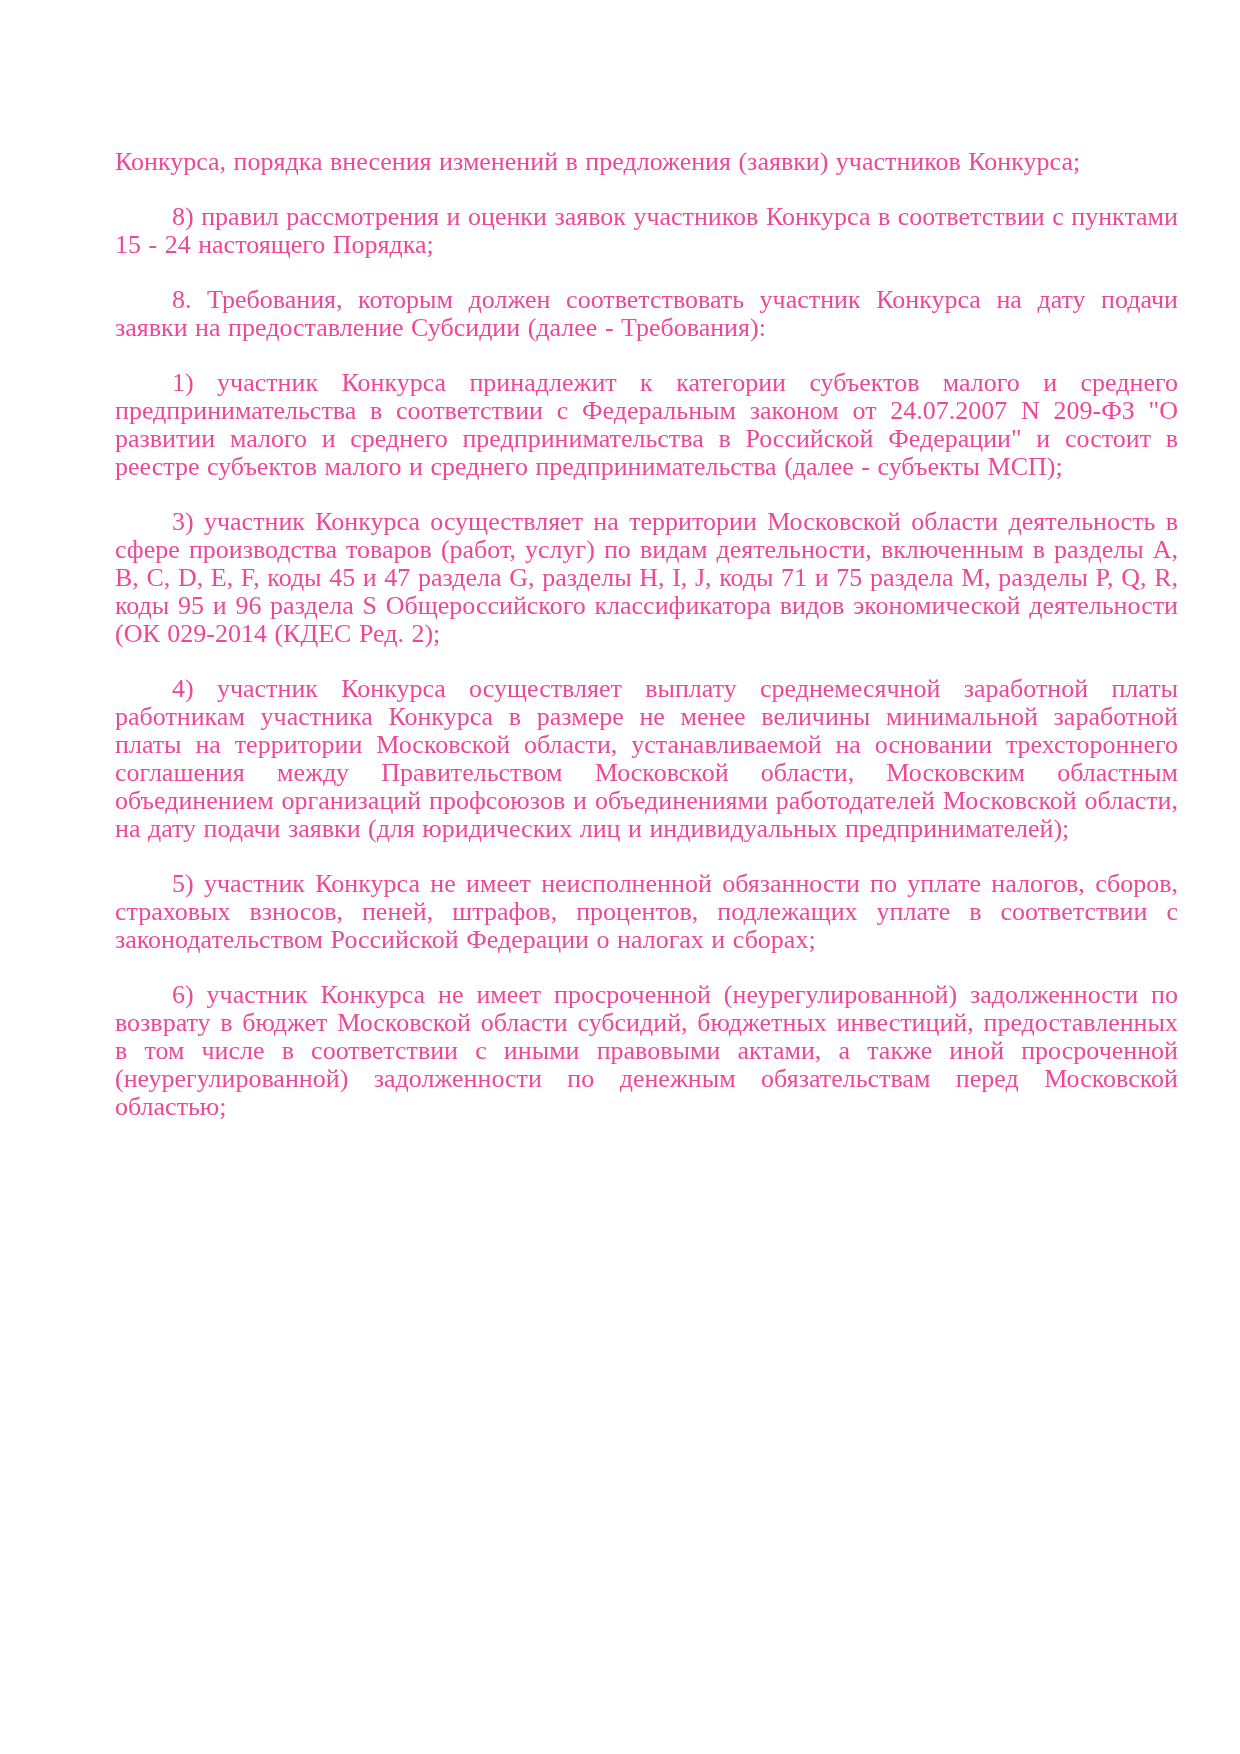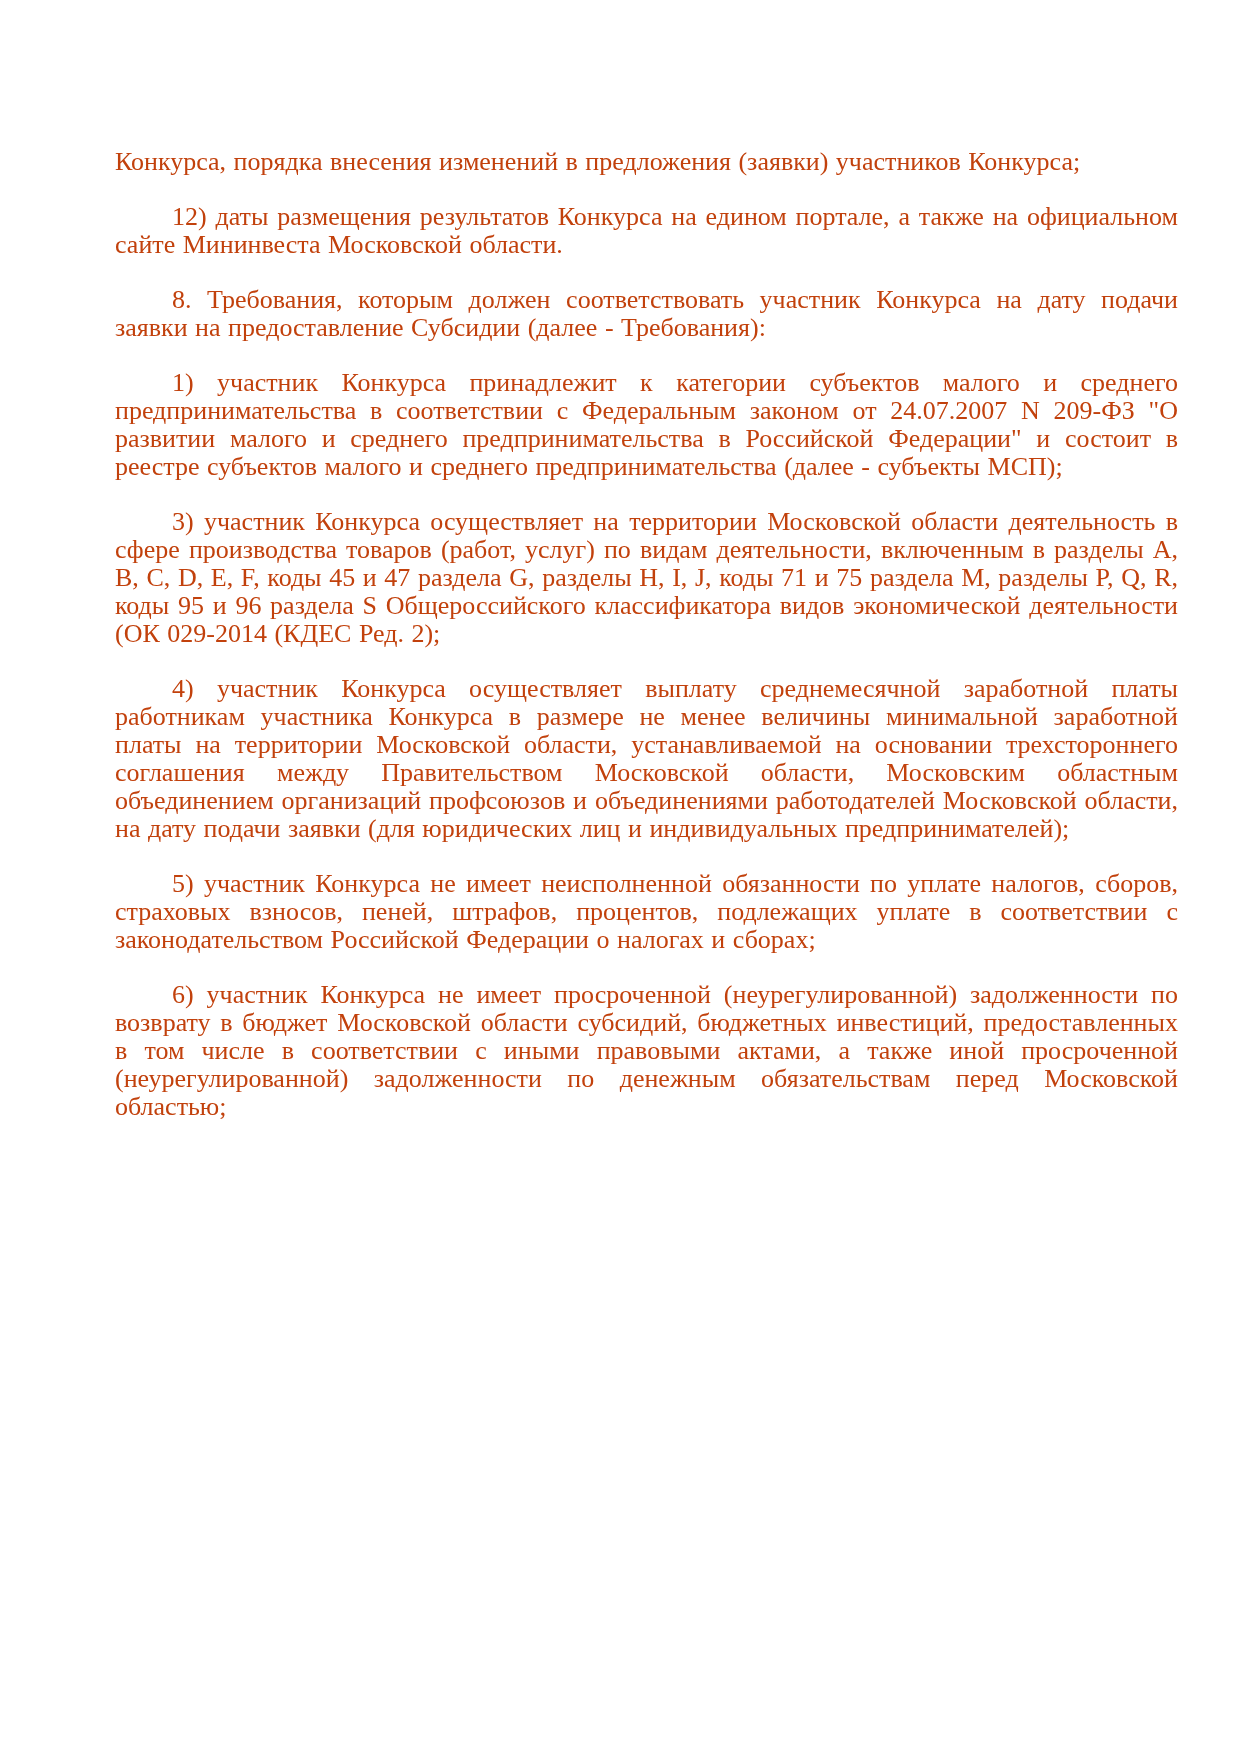--- a/index.html
+++ b/index.html
@@ -17,38 +17,38 @@
   }
   .content {
     position: absolute;
     left: 115px;
     top: 148px;
     width: 1063px;
     font-family: "Liberation Serif", "DejaVu Serif", serif;
     font-size: 26px;
     line-height: 28px;
     text-align: justify;
-    color: #c2410c;
+    color: #ec4899;
   }
   .para {
     margin: 0 0 27px 0;
     text-indent: 57px;
     word-spacing: 1px;
   }
   .para.no-indent {
     text-indent: 0;
   }
 </style>
 </head>
 <body>
 
 <div class="page">
   <div class="content">
     <p class="para no-indent">Конкурса, порядка внесения изменений в предложения (заявки) участников Конкурса;</p>
-    <p class="para">12) даты размещения результатов Конкурса на едином портале, а также на официальном сайте Мининвеста Московской области.</p>
+    <p class="para">8) правил рассмотрения и оценки заявок участников Конкурса в соответствии с пунктами 15 - 24 настоящего Порядка;</p>
     <p class="para">8. Требования, которым должен соответствовать участник Конкурса на дату подачи заявки на предоставление Субсидии (далее - Требования):</p>
     <p class="para">1) участник Конкурса принадлежит к категории субъектов малого и среднего предпринимательства в соответствии с Федеральным законом от 24.07.2007 N 209-ФЗ "О развитии малого и среднего предпринимательства в Российской Федерации" и состоит в реестре субъектов малого и среднего предпринимательства (далее - субъекты МСП);</p>
     <p class="para">3) участник Конкурса осуществляет на территории Московской области деятельность в сфере производства товаров (работ, услуг) по видам деятельности, включенным в разделы A, B, C, D, E, F, коды 45 и 47 раздела G, разделы H, I, J, коды 71 и 75 раздела M, разделы P, Q, R, коды 95 и 96 раздела S Общероссийского классификатора видов экономической деятельности (ОК 029-2014 (КДЕС Ред. 2);</p>
     <p class="para">4) участник Конкурса осуществляет выплату среднемесячной заработной платы работникам участника Конкурса в размере не менее величины минимальной заработной платы на территории Московской области, устанавливаемой на основании трехстороннего соглашения между Правительством Московской области, Московским областным объединением организаций профсоюзов и объединениями работодателей Московской области, на дату подачи заявки (для юридических лиц и индивидуальных предпринимателей);</p>
     <p class="para">5) участник Конкурса не имеет неисполненной обязанности по уплате налогов, сборов, страховых взносов, пеней, штрафов, процентов, подлежащих уплате в соответствии с законодательством Российской Федерации о налогах и сборах;</p>
     <p class="para">6) участник Конкурса не имеет просроченной (неурегулированной) задолженности по возврату в бюджет Московской области субсидий, бюджетных инвестиций, предоставленных в том числе в соответствии с иными правовыми актами, а также иной просроченной (неурегулированной) задолженности по денежным обязательствам перед Московской областью;</p>
   </div>
 </div>
 
 </body></html>

